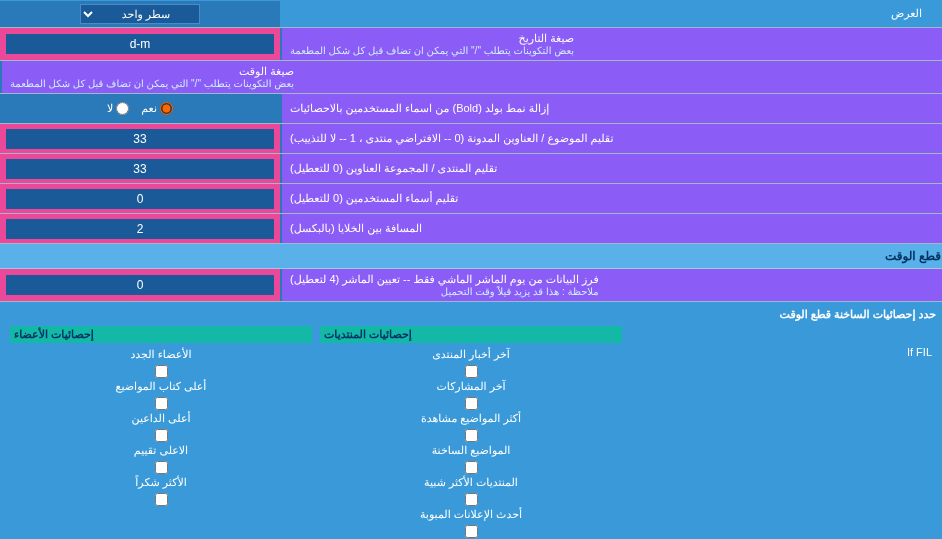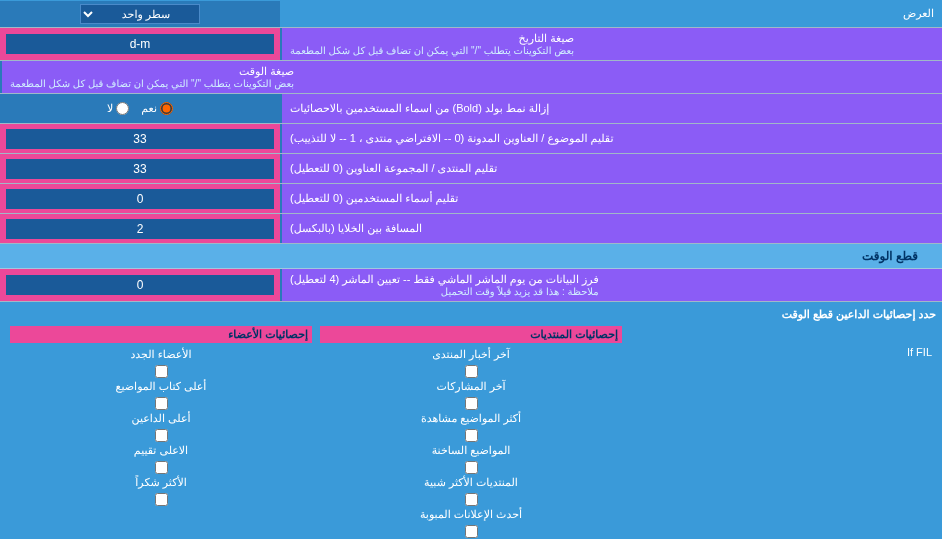--- a/index.html
+++ b/index.html
@@ -61,37 +61,37 @@
       font-size: 12px;
       outline: none;
       direction: ltr;
     }
 
     .section-header {
       background: #5ab0e8;
       color: #003366;
       font-weight: bold;
       font-size: 12px;
-      padding: 5px 24px;
+      padding: 5px 1px;
       text-align: right;
       border-bottom: 1px solid #a0c8e0;
     }
 
     .top-header-row {
       display: flex;
       align-items: center;
       background: #3a9ad9;
       border-bottom: 1px solid #a0b8c8;
       min-height: 28px;
     }
 
     .top-header-label {
       flex: 1;
       color: white;
-      padding: 4px 8px;
+      padding: 4px 20px;
       font-size: 11px;
       text-align: right;
     }
 
     .top-header-select {
       width: 280px;
       background: #2a7ab9;
       display: flex;
       align-items: center;
       justify-content: center;
@@ -171,22 +171,22 @@
     }
 
     .checkbox-item input[type="checkbox"] {
       accent-color: #ff8800;
     }
 
     .col-header {
       color: #003366;
       font-weight: bold;
       font-size: 11px;
-      text-align: right;
-      background: #ec4899;
+      text-align: left;
+      background: #14b8a6;
       padding: 2px 4px;
       margin-bottom: 3px;
     }
   </style>
 </head>
 <body>
 
 <div class="main-container">
 
   <div class="top-header-row">
@@ -274,21 +274,21 @@
         <small>ملاحظة : هذا قد يزيد قيلاً وقت التحميل</small>
       </div>
     </div>
     <div class="row-input">
       <input type="text" value="0" style="">
     </div>
   </div>
 
   <div class="bottom-section">
     <div class="bottom-header">
-      <span>حدد إحصائيات الداعين قطع الوقت</span>
+      <span>حدد إحصائيات الساخنة قطع الوقت</span>
     </div>
 
     <div class="checkboxes-container">
 
       <div class="checkbox-column">
         <div class="col-header">إحصائيات الأعضاء</div>
         <div class="checkbox-item">
           <span>الأعضاء الجدد</span>
           <input type="checkbox" style="">
         </div>

